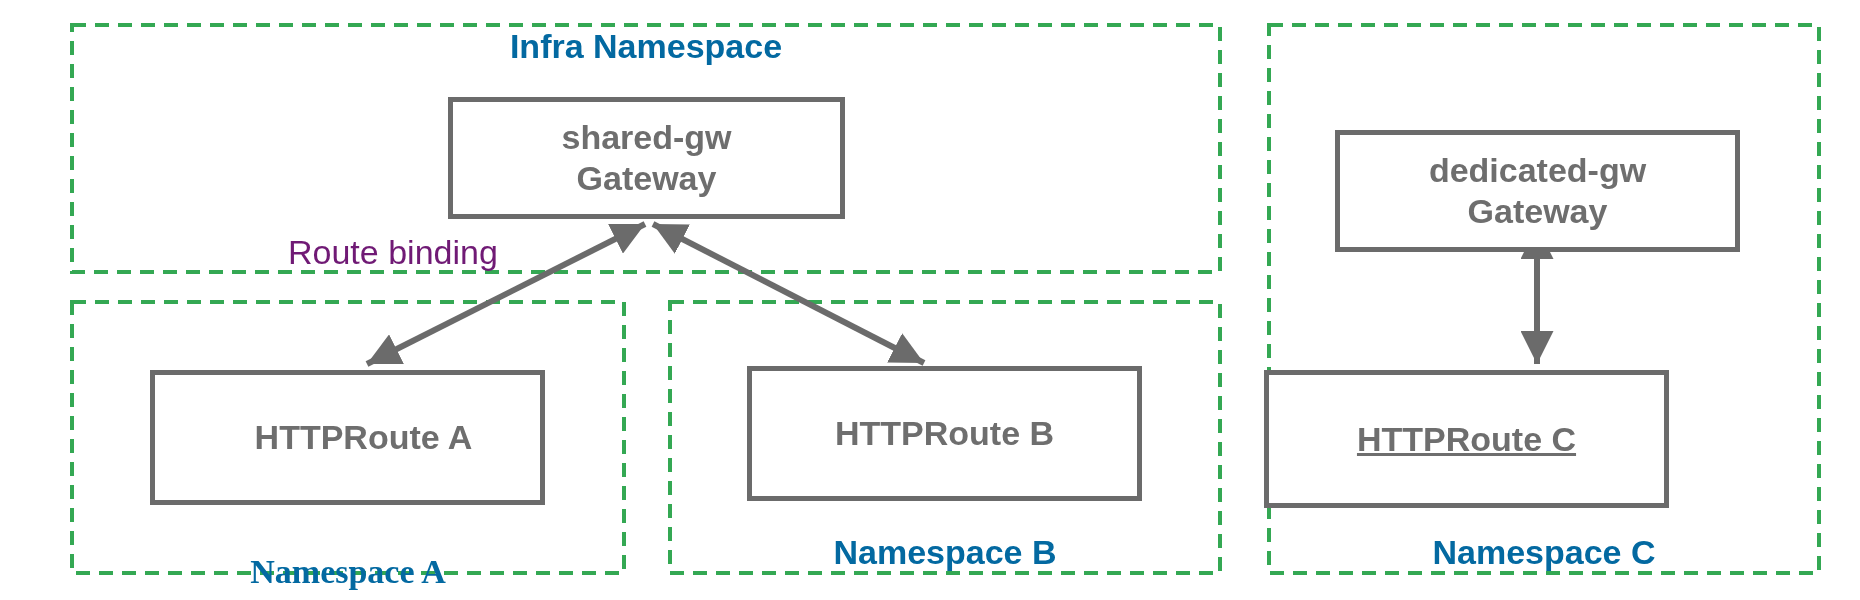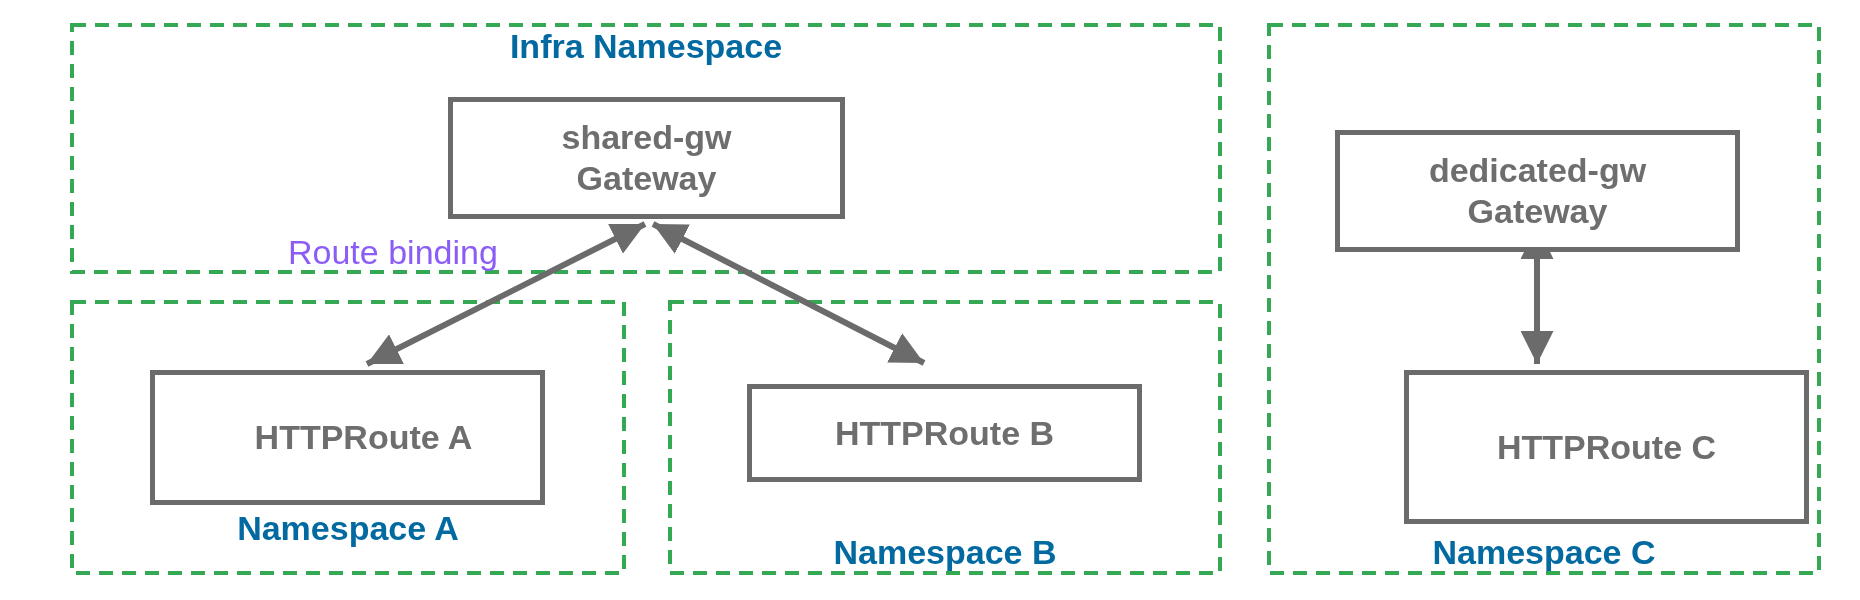--- a/index.html
+++ b/index.html
@@ -34,45 +34,45 @@
     justify-content: center;
     text-align: right;
     color: #6e6e6e;
     font-weight: 700;
     font-size: 34px;
     line-height: 41px;
     z-index: 3;
   }
   .node-shared-gw   { left: 448px;  top: 97px;  width: 397px; height: 122px; }
   .node-route-a     { left: 150px;  top: 370px; width: 395px; height: 135px; padding-left: 32px; }
-  .node-route-b     { left: 747px;  top: 384px; width: 395px; height: 98px; }
+  .node-route-b     { left: 747px;  top: 366px; width: 395px; height: 135px; }
   .node-dedicated-gw{ left: 1335px; top: 98px;  width: 405px; height: 122px; margin-top: 32px; }
-  .node-route-c     { left: 1404px; top: 370px; width: 405px; height: 154px; }
+  .node-route-c     { left: 1264px; top: 370px; width: 405px; height: 138px; text-decoration: underline; }
 
   
   .ns-label {
     position: absolute;
     color: #0369a1;
     font-weight: 700;
     font-size: 34px;
     line-height: 40px;
     text-align: center;
     z-index: 2;
     white-space: nowrap;
   }
   .ns-label-infra { left: 72px;   top: 26px;  width: 1148px; }
-  .ns-label-a     { left: 72px;   top: 508px; width: 552px;  }
+  .ns-label-a     { left: 72px;   top: 552px; width: 552px; font-family: Liberation Serif, serif;  }
   .ns-label-b     { left: 670px;  top: 532px; width: 550px;  }
   .ns-label-c     { left: 1269px; top: 532px; width: 550px;  }
 
   .annotation {
     position: absolute;
     left: 288px;
     top: 233px;
-    color: #8b5cf6;
+    color: #701a75;
     font-weight: 400;
     font-size: 34px;
     line-height: 38px;
     white-space: nowrap;
     z-index: 4;
   }
   svg { display: block; }
 </style>
 </head>
 <body>

